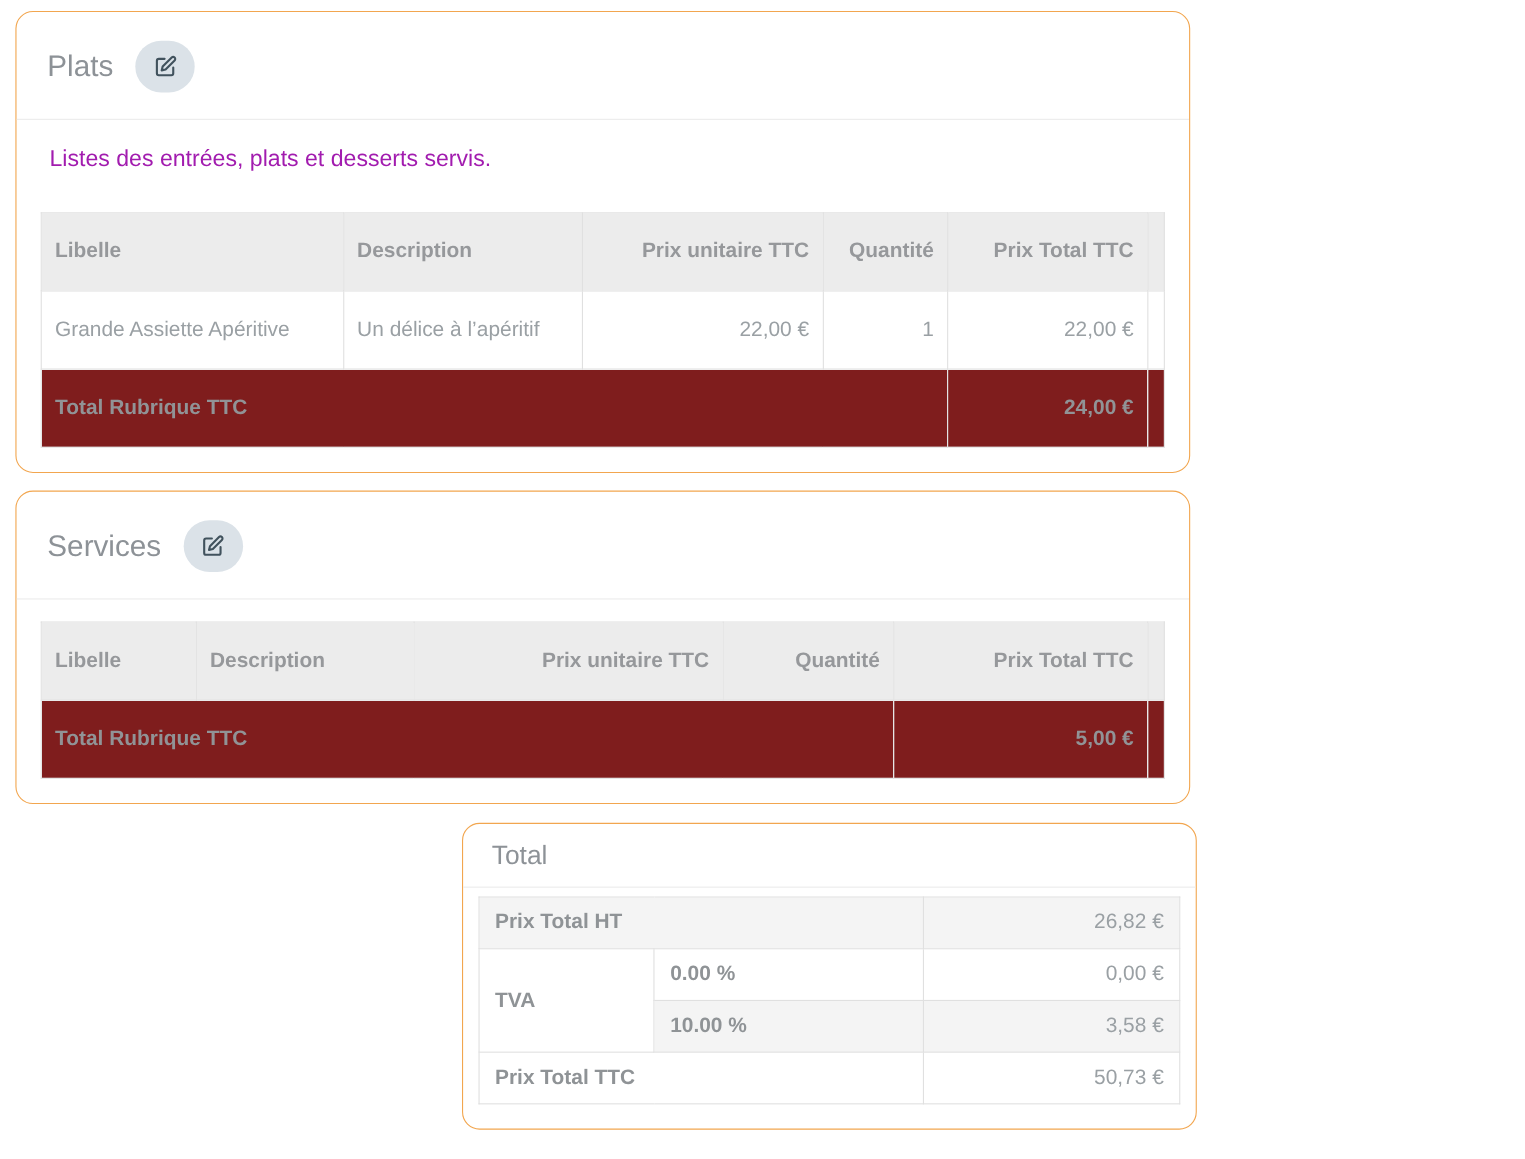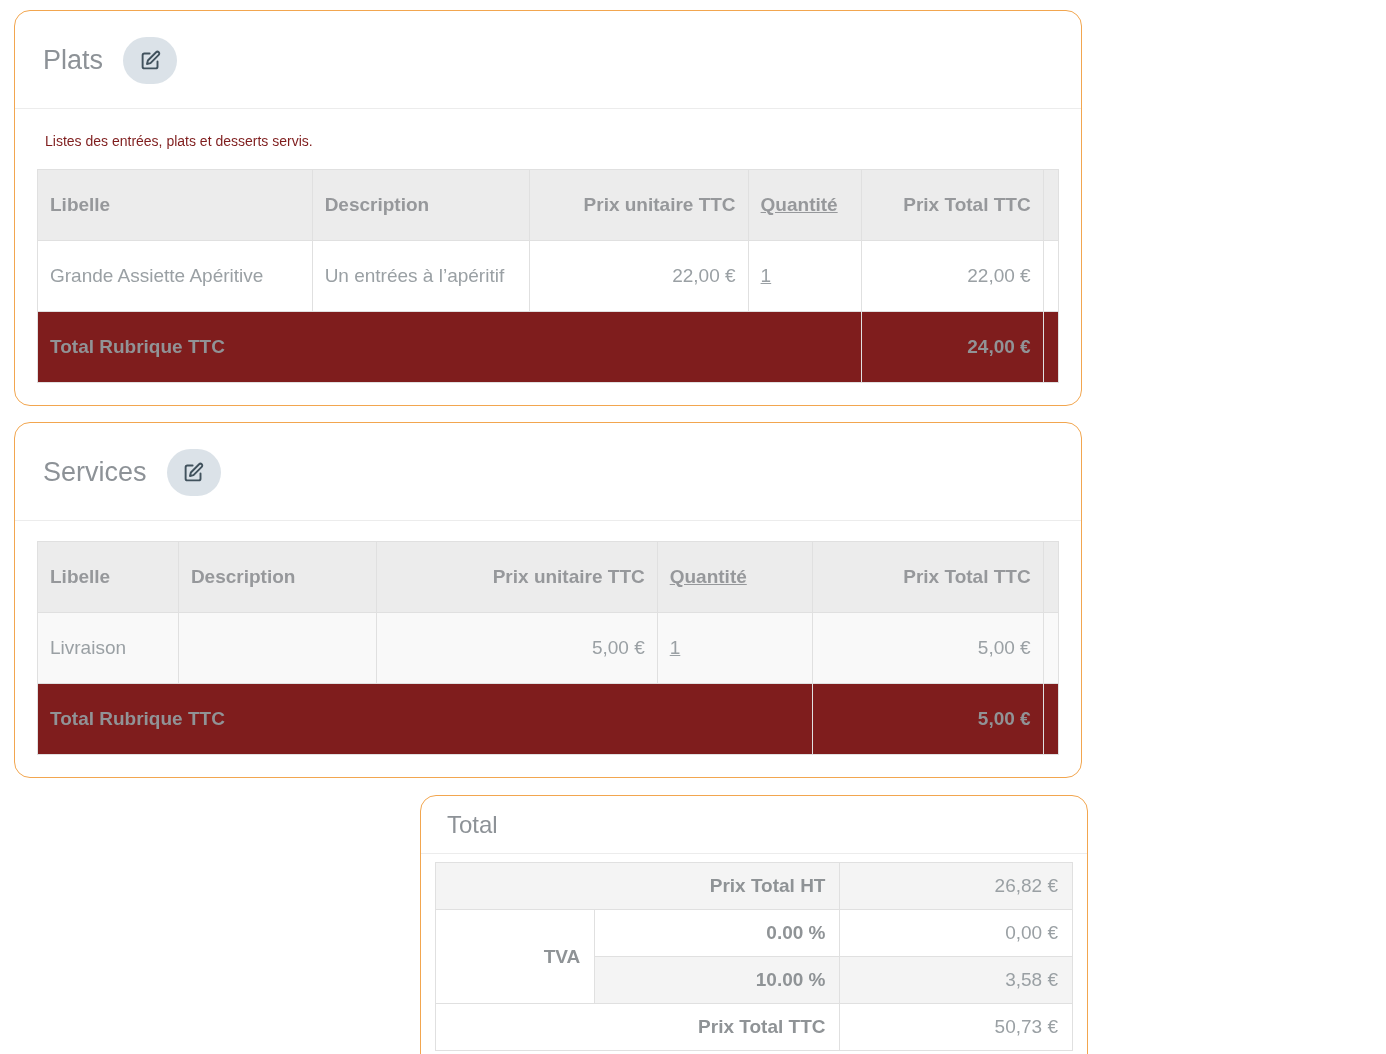--- a/index.html
+++ b/index.html
@@ -22,40 +22,40 @@
   }
   .card-title { font-size:27px; color:#8d9297; font-weight:400; }
   .edit-chip {
     width:54px; height:47px; border:none; cursor:pointer;
     border-radius:24px; background:#dbe2e8;
     display:inline-flex; align-items:center; justify-content:center;
   }
   .edit-chip svg { width:21px; height:21px; }
 
   .card-body { padding:20px 22px 22px; }
-  .desc { color:#7f1d1d; font-size:14px; margin:4px 8px 20px; }
+  .desc { color:#a21caf; font-size:21px; margin:4px 8px 36px; }
 
   
   table { width:100%; border-collapse:collapse; font-size:19px; color:#9aa0a4; table-layout:fixed; }
   th, td { border:1px solid #e0e0e0; padding:24px 12px; overflow:hidden; white-space:nowrap; }
   thead th { background:#ececec; color:#96989b; font-weight:bold; text-align:left; }
   .num { text-align:right; }
-  .ctr { text-align:left;text-decoration:underline; }
+  .ctr { text-align:right; }
   tbody tr.stripe td { background:#f9f9f9; }
   tr.total-row td { background:#7f1d1d; font-weight:bold; color:#919396; }
 
   
   .card-total {
     width:668px;
     margin:17px 8px 0 auto;
   }
   .card-total .card-header { padding:15px 26px 14px; }
   .card-total .card-title { font-size:24px; }
   .card-total .card-body { padding:8px 14px 22px; }
-  .t-table td { padding:12px 14px;text-align:right; }
+  .t-table td { padding:12px 14px; }
   .t-table .lbl { font-weight:bold; color:#8f9396; }
   tr.shade td { background:#f4f4f4; }
 
   
   .actions { display:flex; justify-content:center; gap:10px; margin-top:53px; }
   .btn {
     display:inline-flex; align-items:center; gap:10px;
     padding:8px 24px; border-radius:24px; background:#fff;
     font-size:21px; font-family:inherit; cursor:pointer; line-height:1.3;
   }
@@ -104,21 +104,21 @@
             <th>Description</th>
             <th class="num">Prix unitaire TTC</th>
             <th class="ctr">Quantité</th>
             <th class="num">Prix Total TTC</th>
             <th></th>
           </tr>
         </thead>
         <tbody>
           <tr>
             <td>Grande Assiette Apéritive</td>
-            <td>Un entrées à l’apéritif</td>
+            <td>Un délice à l’apéritif</td>
             <td class="num">22,00 €</td>
             <td class="ctr">1</td>
             <td class="num">22,00 €</td>
             <td></td>
           </tr>
           <tr class="total-row">
             <td colspan="4">Total Rubrique TTC</td>
             <td class="num">24,00 €</td>
             <td></td>
           </tr>
@@ -153,28 +153,20 @@
           <tr>
             <th>Libelle</th>
             <th>Description</th>
             <th class="num">Prix unitaire TTC</th>
             <th class="ctr">Quantité</th>
             <th class="num">Prix Total TTC</th>
             <th></th>
           </tr>
         </thead>
         <tbody>
-          <tr class="stripe">
-            <td>Livraison</td>
-            <td></td>
-            <td class="num">5,00 €</td>
-            <td class="ctr">1</td>
-            <td class="num">5,00 €</td>
-            <td></td>
-          </tr>
           <tr class="total-row">
             <td colspan="4">Total Rubrique TTC</td>
             <td class="num">5,00 €</td>
             <td></td>
           </tr>
         </tbody>
       </table>
     </div>
   </section>
 

